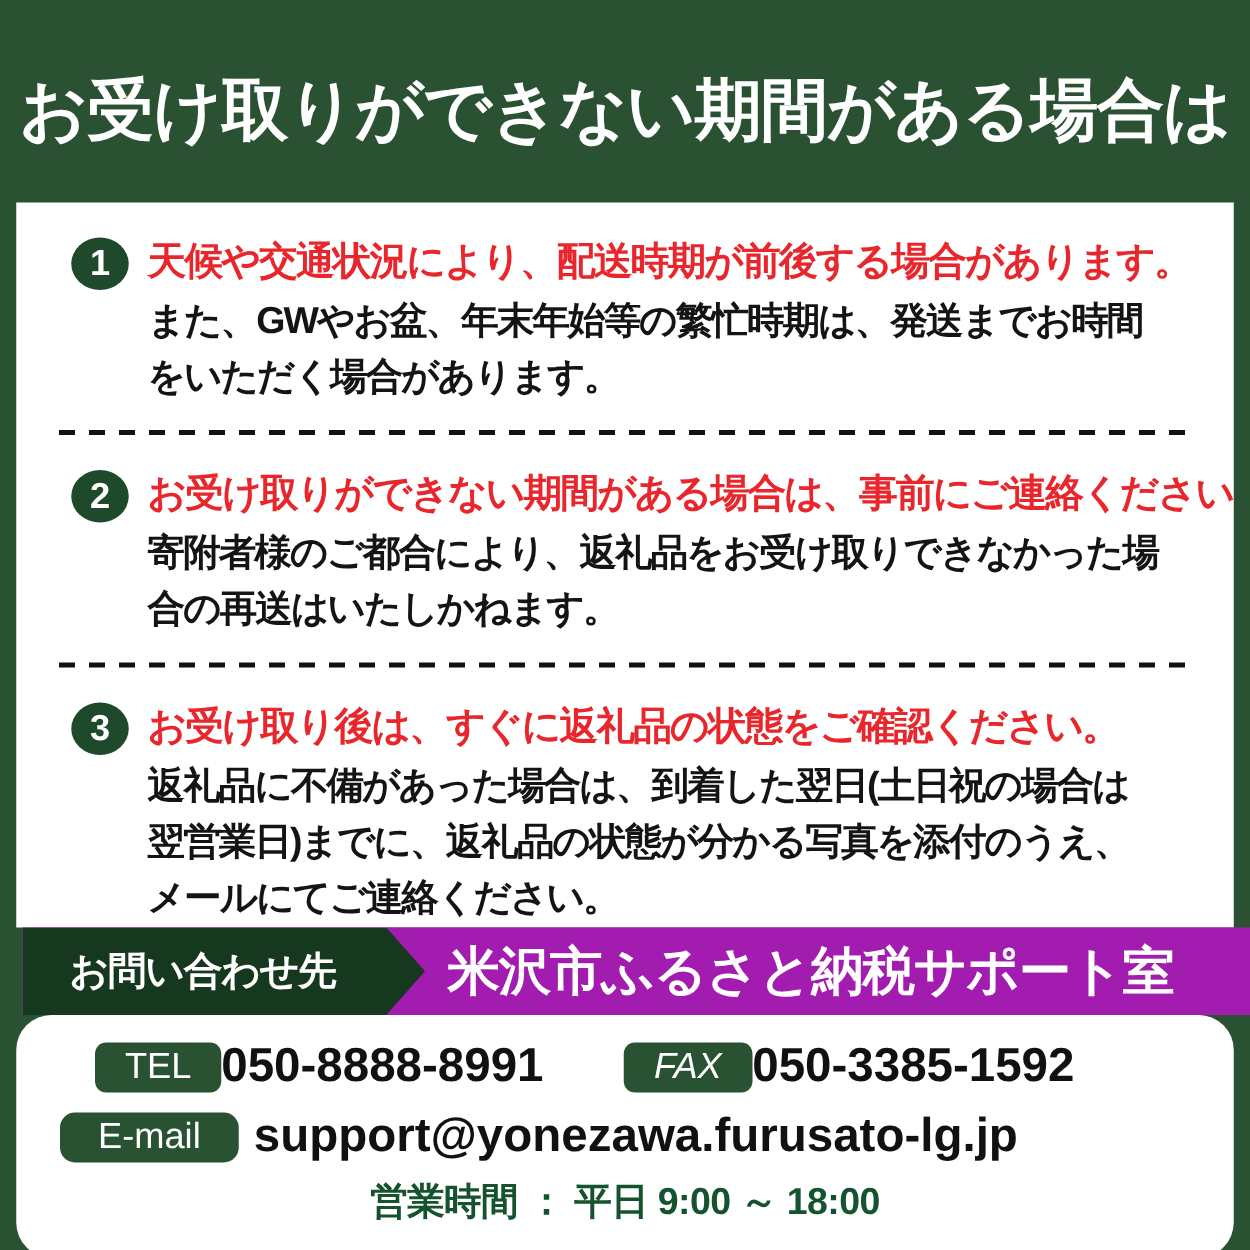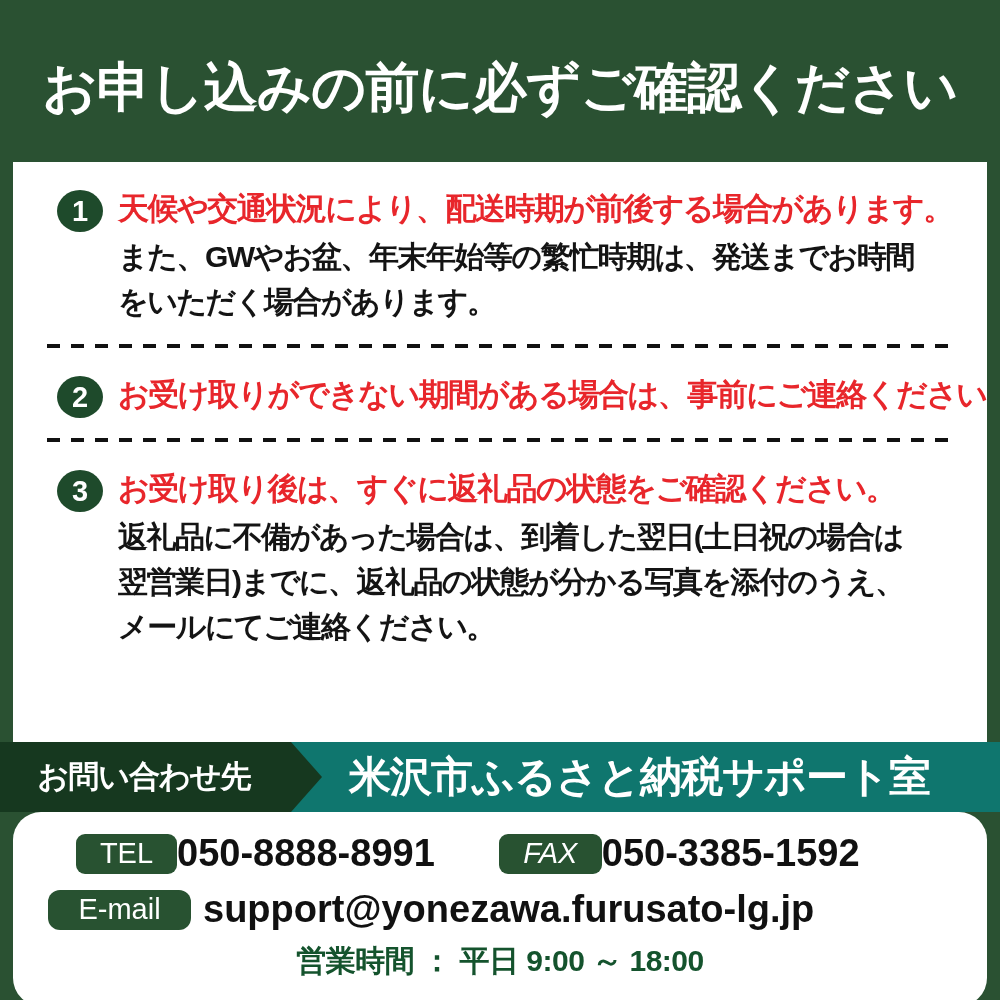--- a/index.html
+++ b/index.html
@@ -36,22 +36,22 @@
   }
   .item-body {
     color:#141414; font-size:30px; font-weight:600; line-height:45px;
     letter-spacing:-1.5px; margin-top:4px; white-space:pre-line;
   }
   .divider {
     height:4px; margin:20px 0 26px -10px;
     background:repeating-linear-gradient(to right,#111 0 13px,transparent 13px 24px);
   }
   .contact-bar {
-    height:70px; background:#0f766e;
-    display:flex; align-items:stretch;
+    height:70px; background:#a21caf;
+    display:flex; align-items:stretch;margin-left:18px;
   }
   .contact-label {
     width:322px; background:#16381f;
     clip-path:polygon(0 0,291px 0,322px 50%,291px 100%,0 100%);
     display:flex; align-items:center; justify-content:center;
     padding-right:34px;
     color:#ffffff; font-size:31px; font-weight:800; letter-spacing:-1px;
   }
   .office-name {
     flex:1; display:flex; align-items:center; justify-content:center;
@@ -82,21 +82,21 @@
   .row-email .contact-value { margin-left:12px; }
   .hours {
     margin-top:10px; text-align:center;
     color:#14532d; font-size:30px; font-weight:600; letter-spacing:-0.5px;
   }
 </style>
 </head>
 <body>
 
 <header class="header">
-  <div class="title">お申し込みの前に必ずご確認ください</div>
+  <div class="title">お受け取りができない期間がある場合は</div>
 </header>
 
 <main class="card">
 
   <section class="item">
     <div class="badge">
       <span>1</span>
     </div>
     <div class="item-text">
       <div class="item-heading">天候や交通状況により、配送時期が前後する場合があります。</div>
@@ -106,20 +106,22 @@
   </section>
 
   <div class="divider"></div>
 
   <section class="item">
     <div class="badge">
       <span>2</span>
     </div>
     <div class="item-text">
       <div class="item-heading">お受け取りができない期間がある場合は、事前にご連絡ください。</div>
+      <div class="item-body">寄附者様のご都合により、返礼品をお受け取りできなかった場
+合の再送はいたしかねます。</div>
     </div>
   </section>
 
   <div class="divider"></div>
 
   <section class="item">
     <div class="badge">
       <span>3</span>
     </div>
     <div class="item-text">

